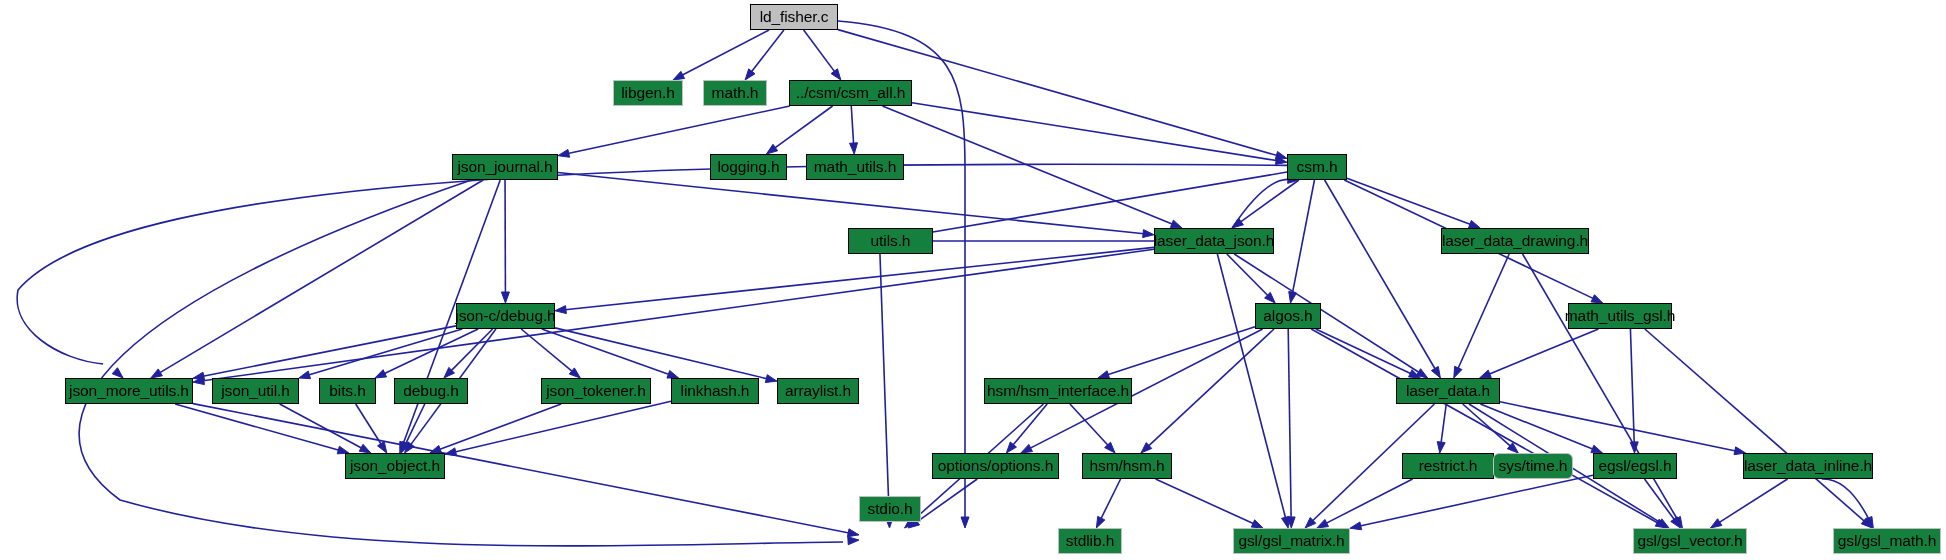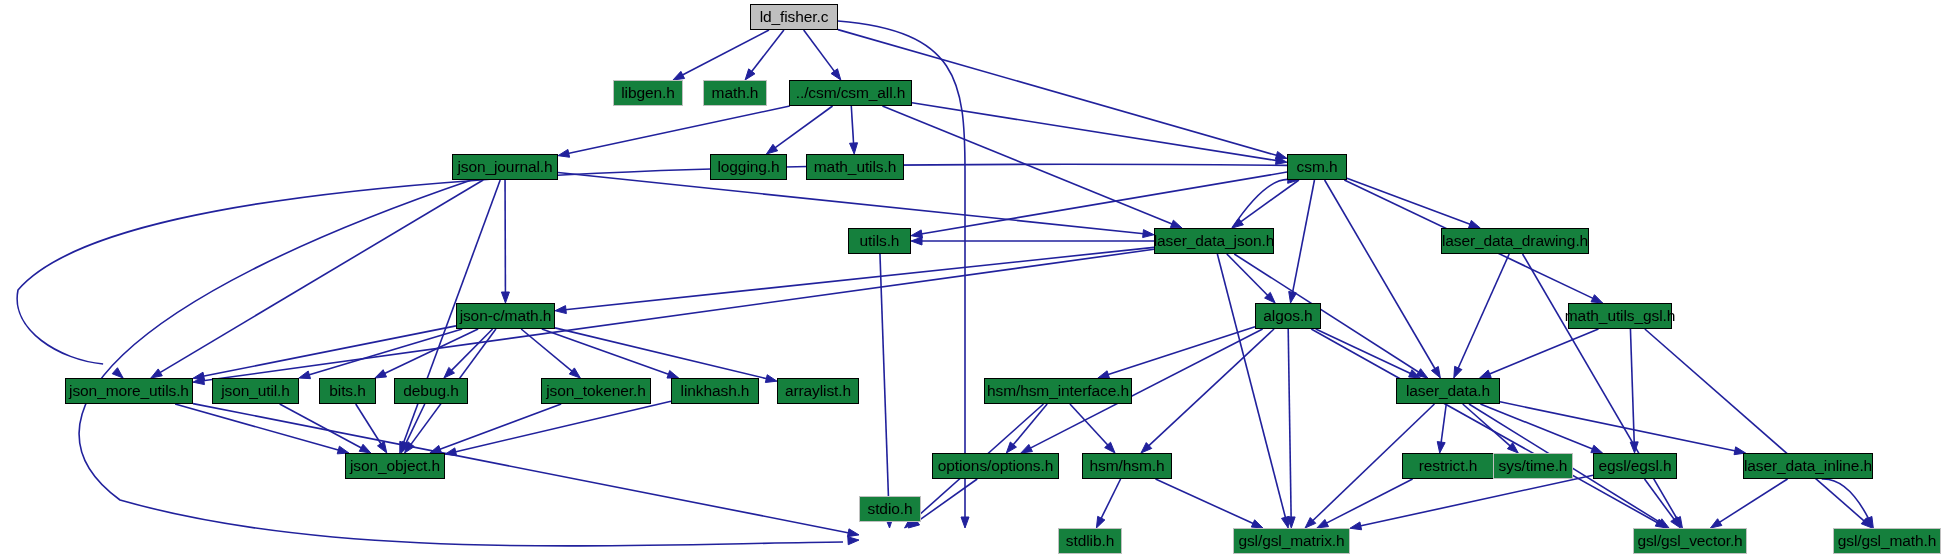--- a/index.html
+++ b/index.html
@@ -227,31 +227,31 @@
       </div>
       <div class="node-box strong" style="left: 710px; top: 154px; width: 77px; height: 26px;">
         <span class="node-label">logging.h</span>
       </div>
       <div class="node-box strong" style="left: 806px; top: 154px; width: 98px; height: 26px;">
         <span class="node-label">math_utils.h</span>
       </div>
       <div class="node-box strong" style="left: 1287px; top: 154px; width: 60px; height: 26px;">
         <span class="node-label">csm.h</span>
       </div>
-      <div class="node-box strong" style="left: 848px; top: 228px; width: 63px; height: 26px;">
+      <div class="node-box strong" style="left: 848px; top: 228px; width: 85px; height: 26px;">
         <span class="node-label">utils.h</span>
       </div>
       <div class="node-box strong" style="left: 1154px; top: 228px; width: 120px; height: 26px;">
         <span class="node-label">laser_data_json.h</span>
       </div>
       <div class="node-box strong" style="left: 1441px; top: 228px; width: 148px; height: 26px;">
         <span class="node-label">laser_data_drawing.h</span>
       </div>
       <div class="node-box strong" style="left: 456px; top: 303px; width: 99px; height: 26px;">
-        <span class="node-label">json-c/math.h</span>
+        <span class="node-label">json-c/debug.h</span>
       </div>
       <div class="node-box strong" style="left: 1255px; top: 303px; width: 66px; height: 26px;">
         <span class="node-label">algos.h</span>
       </div>
       <div class="node-box strong" style="left: 1568px; top: 303px; width: 104px; height: 26px;">
         <span class="node-label">math_utils_gsl.h</span>
       </div>
       <div class="node-box strong" style="left: 65px; top: 378px; width: 128px; height: 26px;">
         <span class="node-label">json_more_utils.h</span>
       </div>
@@ -284,21 +284,21 @@
       </div>
       <div class="node-box strong" style="left: 932px; top: 453px; width: 127px; height: 26px;">
         <span class="node-label">options/options.h</span>
       </div>
       <div class="node-box strong" style="left: 1082px; top: 453px; width: 90px; height: 26px;">
         <span class="node-label">hsm/hsm.h</span>
       </div>
       <div class="node-box strong" style="left: 1402px; top: 453px; width: 92px; height: 26px;">
         <span class="node-label">restrict.h</span>
       </div>
-      <div class="node-box weak" style="left: 1493px; top: 453px; width: 80px; height: 26px;">
+      <div class="node-box weak" style="left: 1493px; top: 453px; width: 80px; height: 26px; border-radius: 6px;">
         <span class="node-label">sys/time.h</span>
       </div>
       <div class="node-box strong" style="left: 1593px; top: 453px; width: 84px; height: 26px;">
         <span class="node-label">egsl/egsl.h</span>
       </div>
       <div class="node-box strong" style="left: 1743px; top: 453px; width: 130px; height: 26px;">
         <span class="node-label">laser_data_inline.h</span>
       </div>
       <div class="node-box weak" style="left: 859px; top: 496px; width: 62px; height: 26px;">
         <span class="node-label">stdio.h</span>

